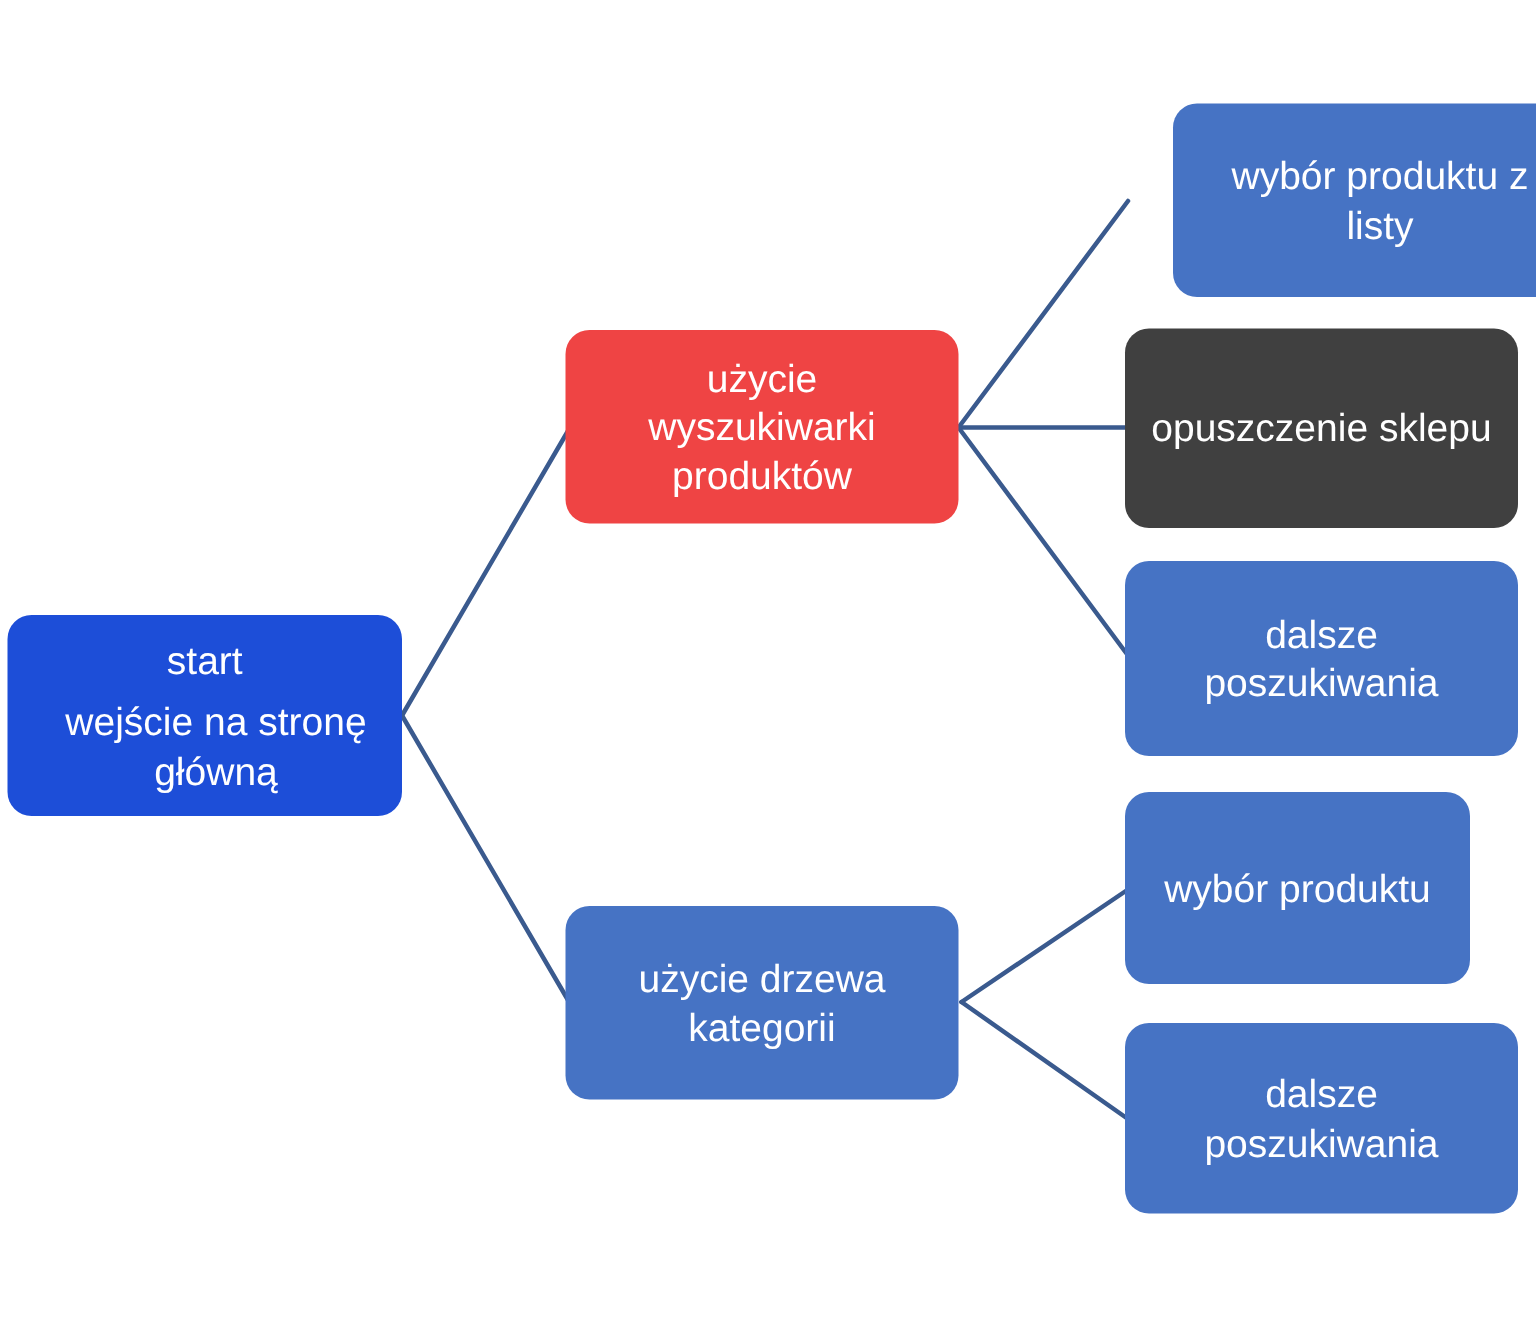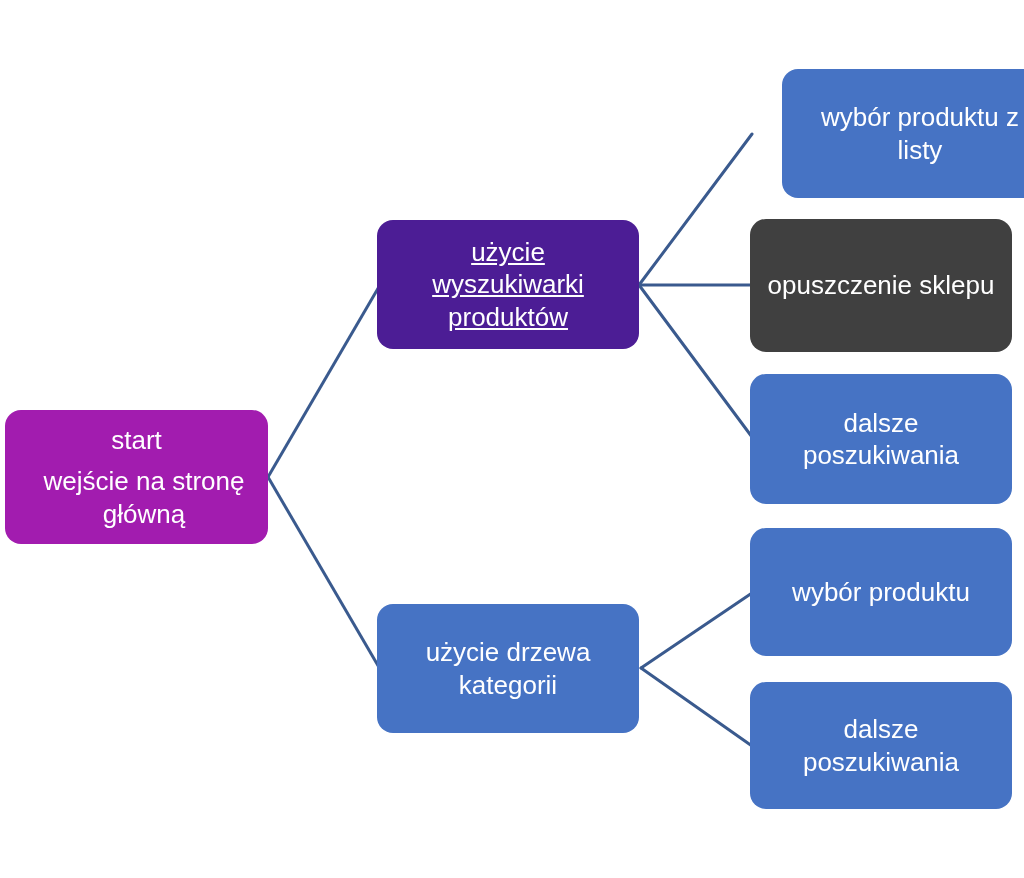--- a/index.html
+++ b/index.html
@@ -43,44 +43,44 @@
   .node .para { margin: 0; }
   .node .para + .para { margin-top: 9px; margin-left: 15px; }
 
   
   .node-start    { left: 5px;   top: 410px; width: 263px; height: 134px; }
   .node-search   { left: 377px; top: 220px; width: 262px; height: 129px; }
   .node-tree     { left: 377px; top: 604px; width: 262px; height: 129px; }
   .node-picklist { left: 750px; top: 69px;  width: 276px; height: 129px; margin-left: 32px; }
   .node-leave    { left: 750px; top: 219px; width: 262px; height: 133px; }
   .node-further1 { left: 750px; top: 374px; width: 262px; height: 130px; }
-  .node-pick     { left: 750px; top: 528px; width: 262px; height: 128px; }
+  .node-pick     { left: 750px; top: 528px; width: 230px; height: 128px; }
   .node-further2 { left: 750px; top: 682px; width: 262px; height: 127px; }
 </style>
 </head>
 <body>
 
 <div class="canvas" style="background: rgb(255, 255, 255);">
 
   <svg class="edges" width="1024" height="878" viewBox="0 0 1024 878">
     <line x1="268" y1="477" x2="380" y2="285" stroke="#3a5a8e"></line>
     <line x1="268" y1="477" x2="380" y2="669" stroke="#3a5a8e"></line>
     <line x1="639" y1="285" x2="752" y2="134" stroke="#3a5a8e"></line>
     <line x1="639" y1="285" x2="752" y2="285" stroke="#3a5a8e"></line>
     <line x1="639" y1="285" x2="752" y2="437" stroke="#3a5a8e"></line>
     <line x1="641" y1="668" x2="752" y2="593" stroke="#3a5a8e"></line>
     <line x1="641" y1="668" x2="752" y2="746" stroke="#3a5a8e"></line>
   </svg>
 
-  <div class="node node-start" style="background: #a21caf; color: rgb(255, 255, 255);">
+  <div class="node node-start" style="background: #1d4ed8; color: rgb(255, 255, 255);">
     <div class="para">start</div>
     <div class="para">wejście na stronę<br>główną</div>
   </div>
 
-  <div class="node node-search" style="background: #4c1d95; color: rgb(255, 255, 255); text-decoration: underline;">
+  <div class="node node-search" style="background: #ef4444; color: rgb(255, 255, 255);">
     <div class="para">użycie<br>wyszukiwarki<br>produktów</div>
   </div>
 
   <div class="node node-tree" style="background: rgb(70, 115, 196); color: #ffffff;">
     <div class="para">użycie drzewa<br>kategorii</div>
   </div>
 
   <div class="node node-picklist" style="background: rgb(70, 115, 196); color: rgb(255, 255, 255);">
     <div class="para">wybór produktu z<br>listy</div>
   </div>

